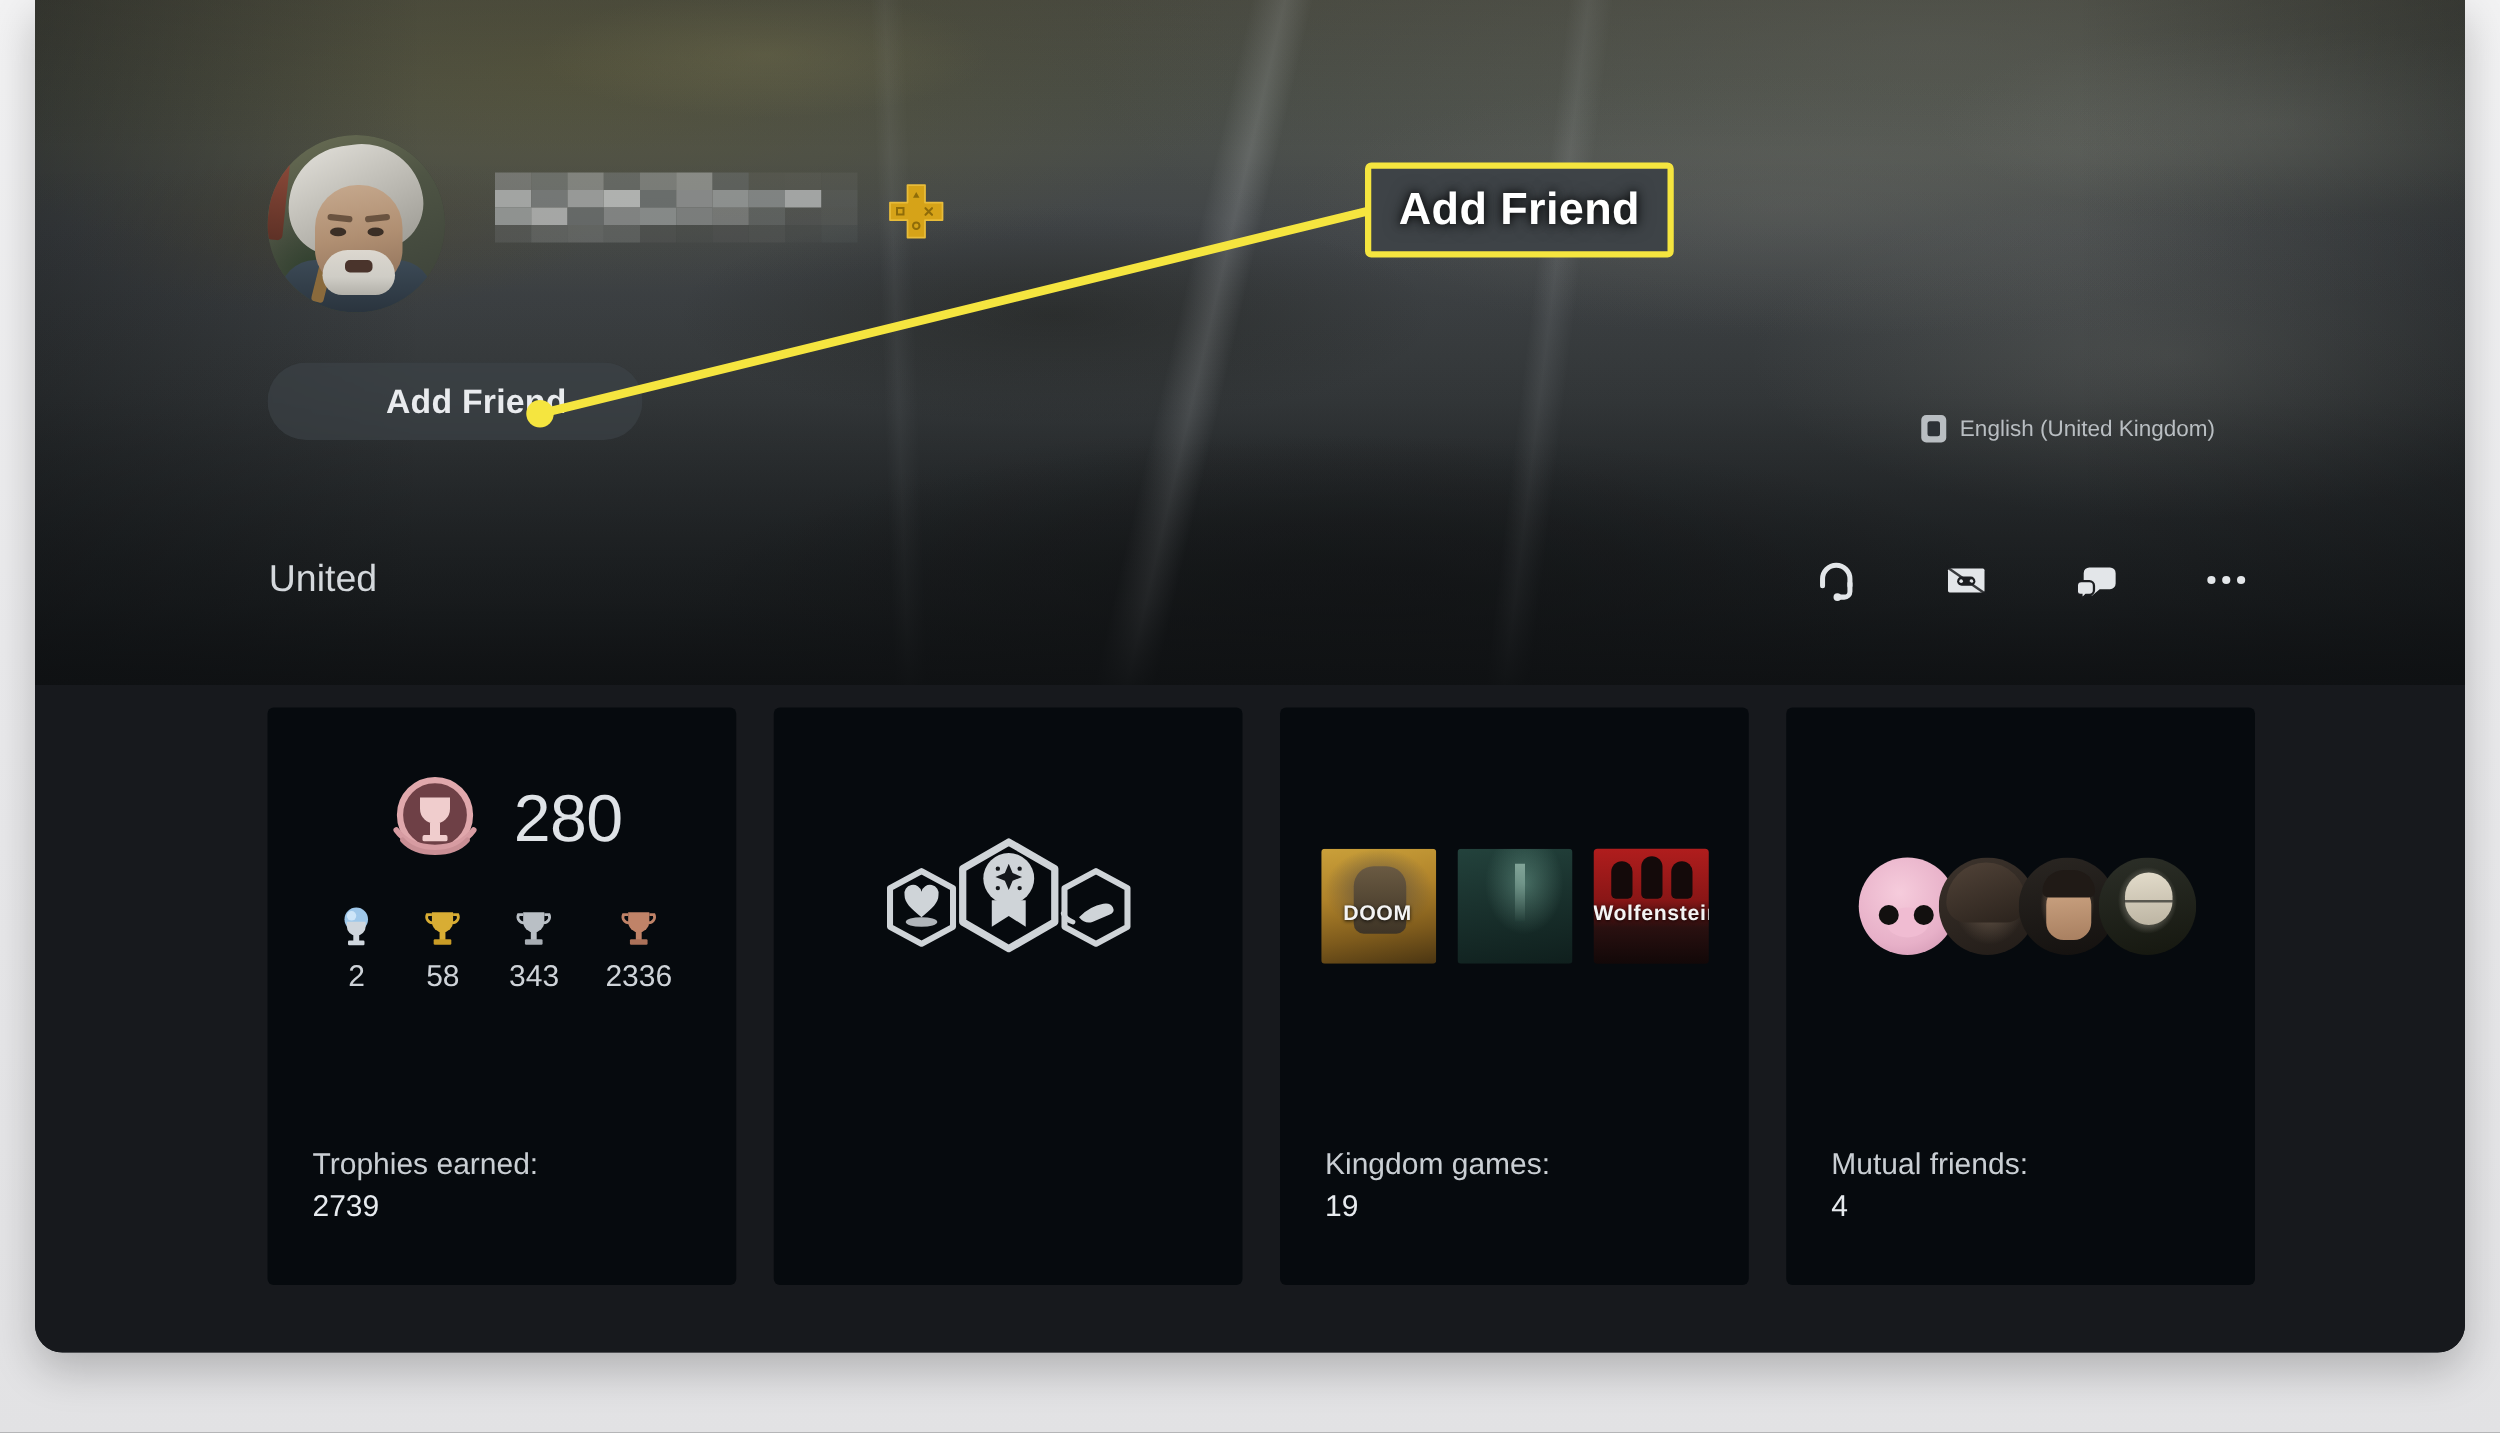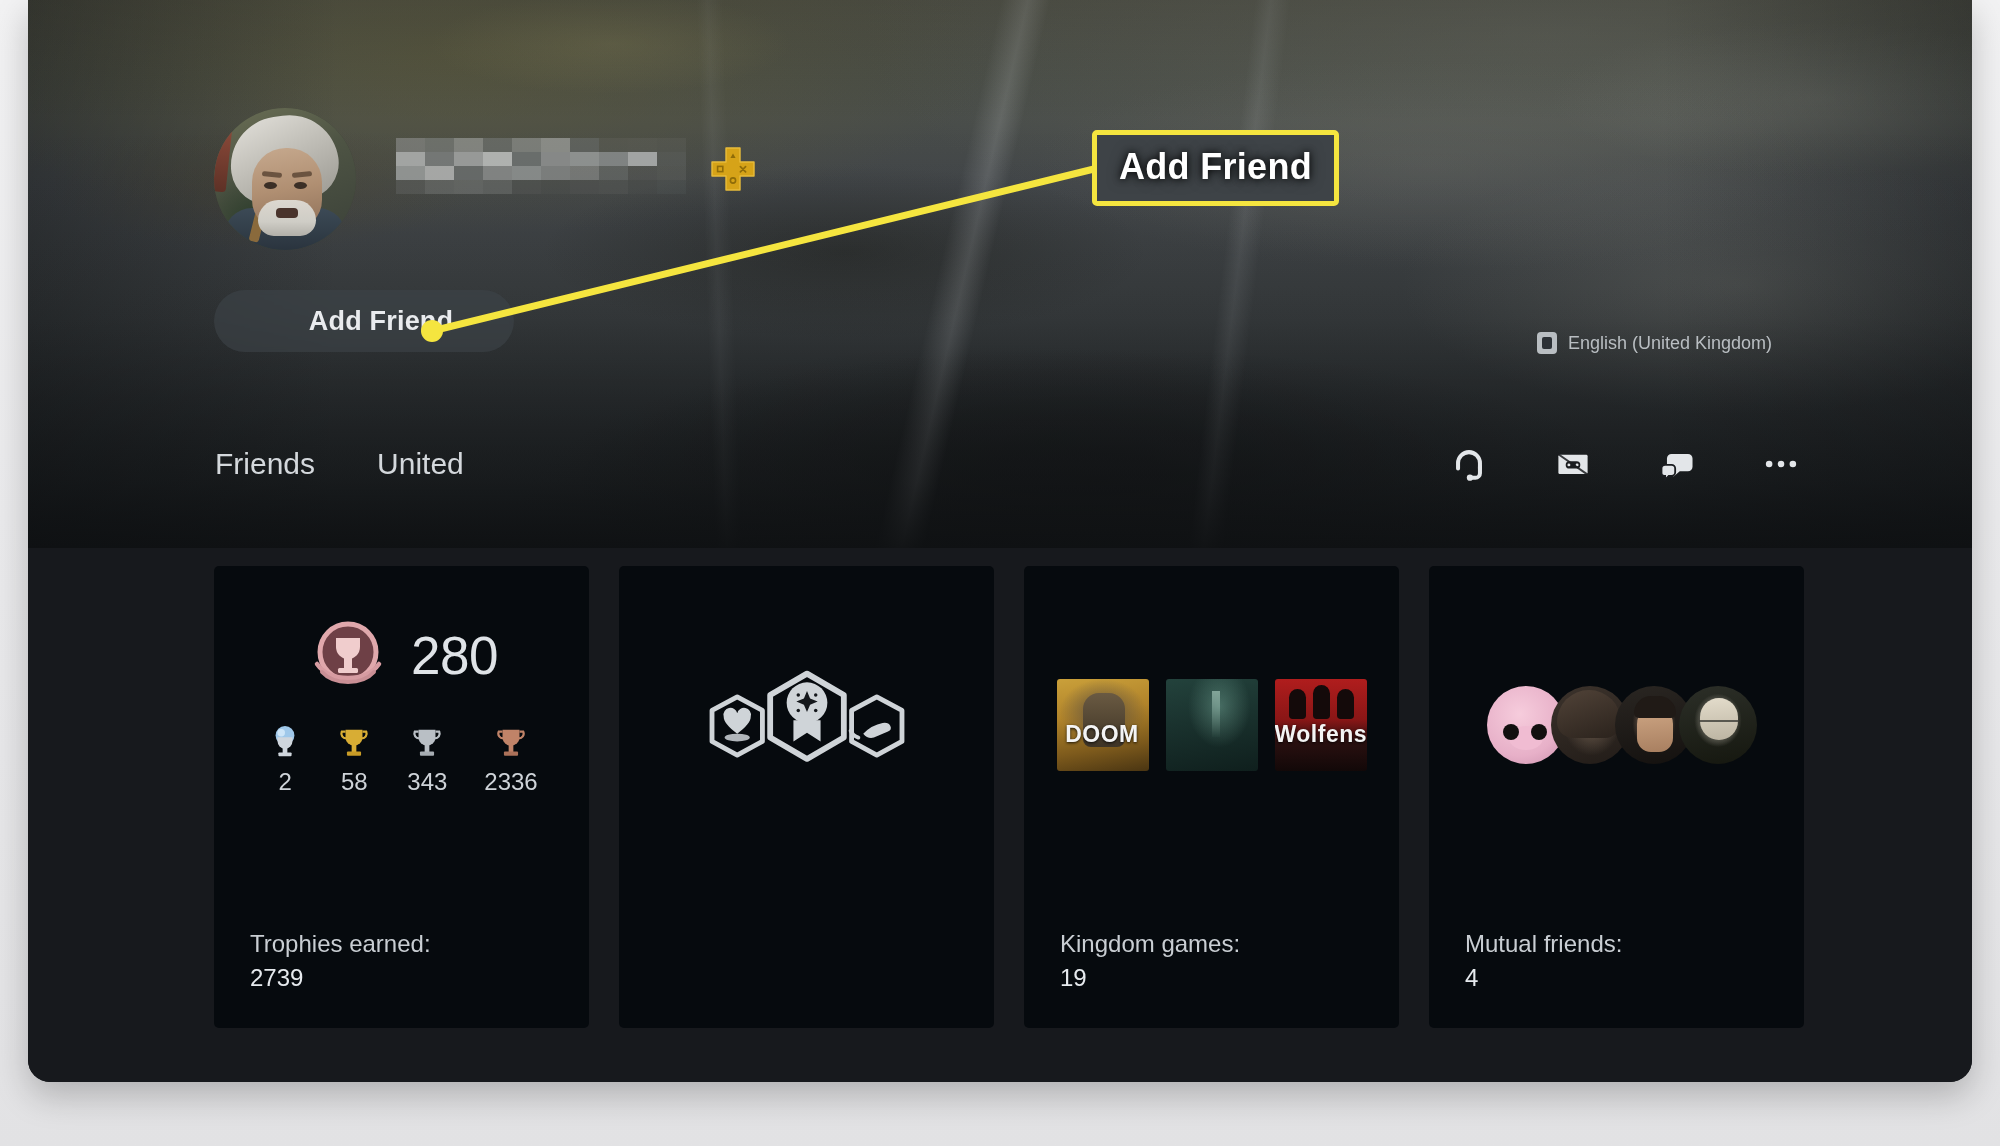--- a/index.html
+++ b/index.html
@@ -297,21 +297,21 @@
   .card-visual {
     position: absolute;
     left: 0; top: 0; right: 0;
     height: 318px;
     display: flex;
     align-items: center;
     justify-content: center;
   }
   .card-footer {
     position: absolute;
-    left: 36px; bottom: 34px; right: 24px;
+    left: 36px; bottom: 46px; right: 24px;
     color: #c9ced3;
     font-size: 24px;
     line-height: 1.28;
   }
   .card-footer .val { color: #e6eaee; display: block; margin-top: 4px; }
   .card-footer.single { bottom: 46px; }
 
   
   #trophy-visual {
     flex-direction: column;
@@ -357,21 +357,21 @@
     border-radius: 3px;
     overflow: hidden;
     position: relative;
     flex: none;
   }
   .game-cover .lbl {
     position: absolute;
     left: 0; right: 1px;
     top: 46%;
     text-align: center;
-    font-size: 23px;
+    font-size: 17px;
     font-weight: bold;
     color: #f4f4f4;
     letter-spacing: 0.5px;
     text-shadow: 0 1px 3px rgba(0,0,0,0.85);
   }
   .cover-doom {
     background:
       radial-gradient(ellipse 60px 46px at 50% 36%, #5f5240 0%, rgba(0,0,0,0) 72%),
       linear-gradient(170deg, #caa03a 0%, #b0832a 38%, #7d5a1c 72%, #4a3512 100%);
   }
@@ -580,21 +580,20 @@
 
     <button id="add-friend-button">Add Friend</button>
 
     <div id="language-row">
       <span id="language-icon"></span>
       <span>English (United Kingdom)</span>
     </div>
   </div>
 
   <div id="tab-bar">
-    <div class="tab">Friends</div>
     <div class="tab">United</div>
 
     <div id="tab-actions">
       <div class="action-icon">
         <svg viewBox="0 0 46 46" width="42" height="42" aria-hidden="true">
           <path d="M11 28 v-6 a12 12 0 0 1 24 0 v6" fill="none" stroke="#e3e6e9" stroke-width="4.4" stroke-linecap="round"></path>
           <path d="M35 26 v7 a5 5 0 0 1 -5 5 h-4" fill="none" stroke="#e3e6e9" stroke-width="4.4" stroke-linecap="round"></path>
           <circle cx="24" cy="38" r="3.4" fill="#e3e6e9"></circle>
         </svg>
       </div>

